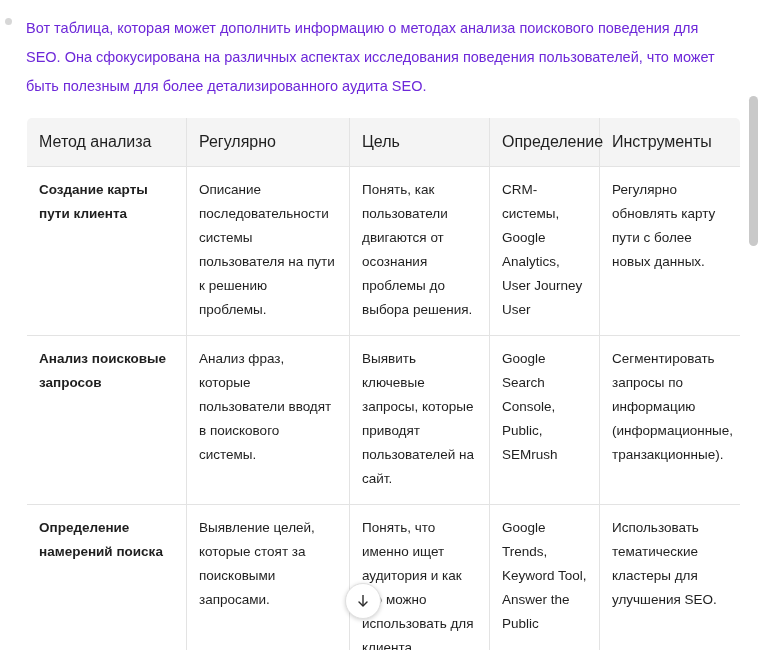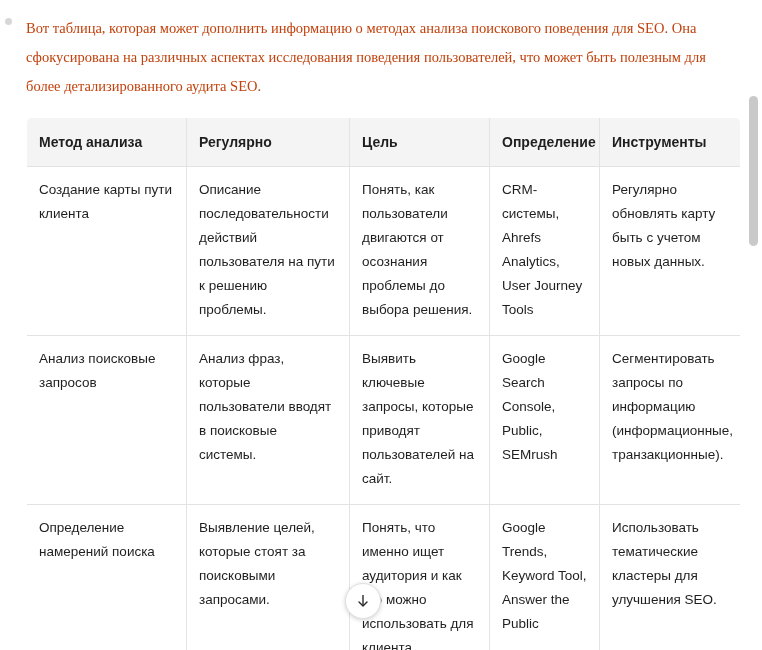--- a/index.html
+++ b/index.html
@@ -42,22 +42,21 @@
     position: absolute;
     left: 18px;
     top: 0;
     right: 16px;
     bottom: 0;
   }
   .intro {
     margin: 14px 10px 0 8px;
     font-size: 14.5px;
     line-height: 29px;
-    color: #c2410c;
-    font-family: Liberation Serif, serif;
+    color: #6d28d9;
   }
   table.matrix {
     margin: 16px 0 0 8px;
     border-collapse: collapse;
     width: 714px;
     table-layout: fixed;
     background: #ffffff;
     border: 1px solid #e3e3e3;
     border-radius: 6px;
     overflow: hidden;
@@ -65,32 +64,32 @@
   table.matrix th, table.matrix td {
     border: 1px solid #e3e3e3;
     vertical-align: top;
     text-align: left;
     padding: 11px 12px 13px 12px;
     font-size: 13.5px;
     line-height: 24px;
   }
   table.matrix thead th {
     background: #f4f4f4;
-    font-weight: bold;
-    font-size: 14px;
+    font-weight: normal;
+    font-size: 16px;
     color: #1f1f1f;
     padding-top: 12px;
     padding-bottom: 12px;
   }
   table.matrix tbody td {
     background: #ffffff;
     color: #1f1f1f;
   }
   table.matrix tbody td.method {
-    font-weight: normal;
+    font-weight: bold;
   }
   col.c0 { width: 160px; }
   col.c1 { width: 163px; }
   col.c2 { width: 140px; }
   col.c3 { width: 110px; }
   col.c4 { width: 141px; }
   .scroll-fab {
     position: absolute;
     left: 345px;
     top: 583px;
@@ -158,28 +157,28 @@
           <th>Метод анализа</th>
           <th>Регулярно</th>
           <th>Цель</th>
           <th>Определение</th>
           <th>Инструменты</th>
         </tr>
       </thead>
       <tbody>
         <tr>
           <td class="method">Создание карты пути клиента</td>
-          <td>Описание последовательности действий пользователя на пути к решению проблемы.</td>
+          <td>Описание последовательности системы пользователя на пути к решению проблемы.</td>
           <td>Понять, как пользователи двигаются от осознания проблемы до выбора решения.</td>
-          <td>CRM-системы, Ahrefs Analytics, User Journey Tools</td>
-          <td>Регулярно обновлять карту быть с учетом новых данных.</td>
+          <td>CRM-системы, Google Analytics, User Journey User</td>
+          <td>Регулярно обновлять карту пути с более новых данных.</td>
         </tr>
         <tr>
           <td class="method">Анализ поисковые запросов</td>
-          <td>Анализ фраз, которые пользователи вводят в поисковые системы.</td>
+          <td>Анализ фраз, которые пользователи вводят в поискового системы.</td>
           <td>Выявить ключевые запросы, которые приводят пользователей на сайт.</td>
           <td>Google Search Console, Public, SEMrush</td>
           <td>Сегментировать запросы по информацию (информационные, транзакционные).</td>
         </tr>
         <tr>
           <td class="method">Определение намерений поиска</td>
           <td>Выявление целей, которые стоят за поисковыми запросами.</td>
           <td>Понять, что именно ищет аудитория и как это можно использовать для клиента.</td>
           <td>Google Trends, Keyword Tool, Answer the Public</td>
           <td>Использовать тематические кластеры для улучшения SEO.</td>

